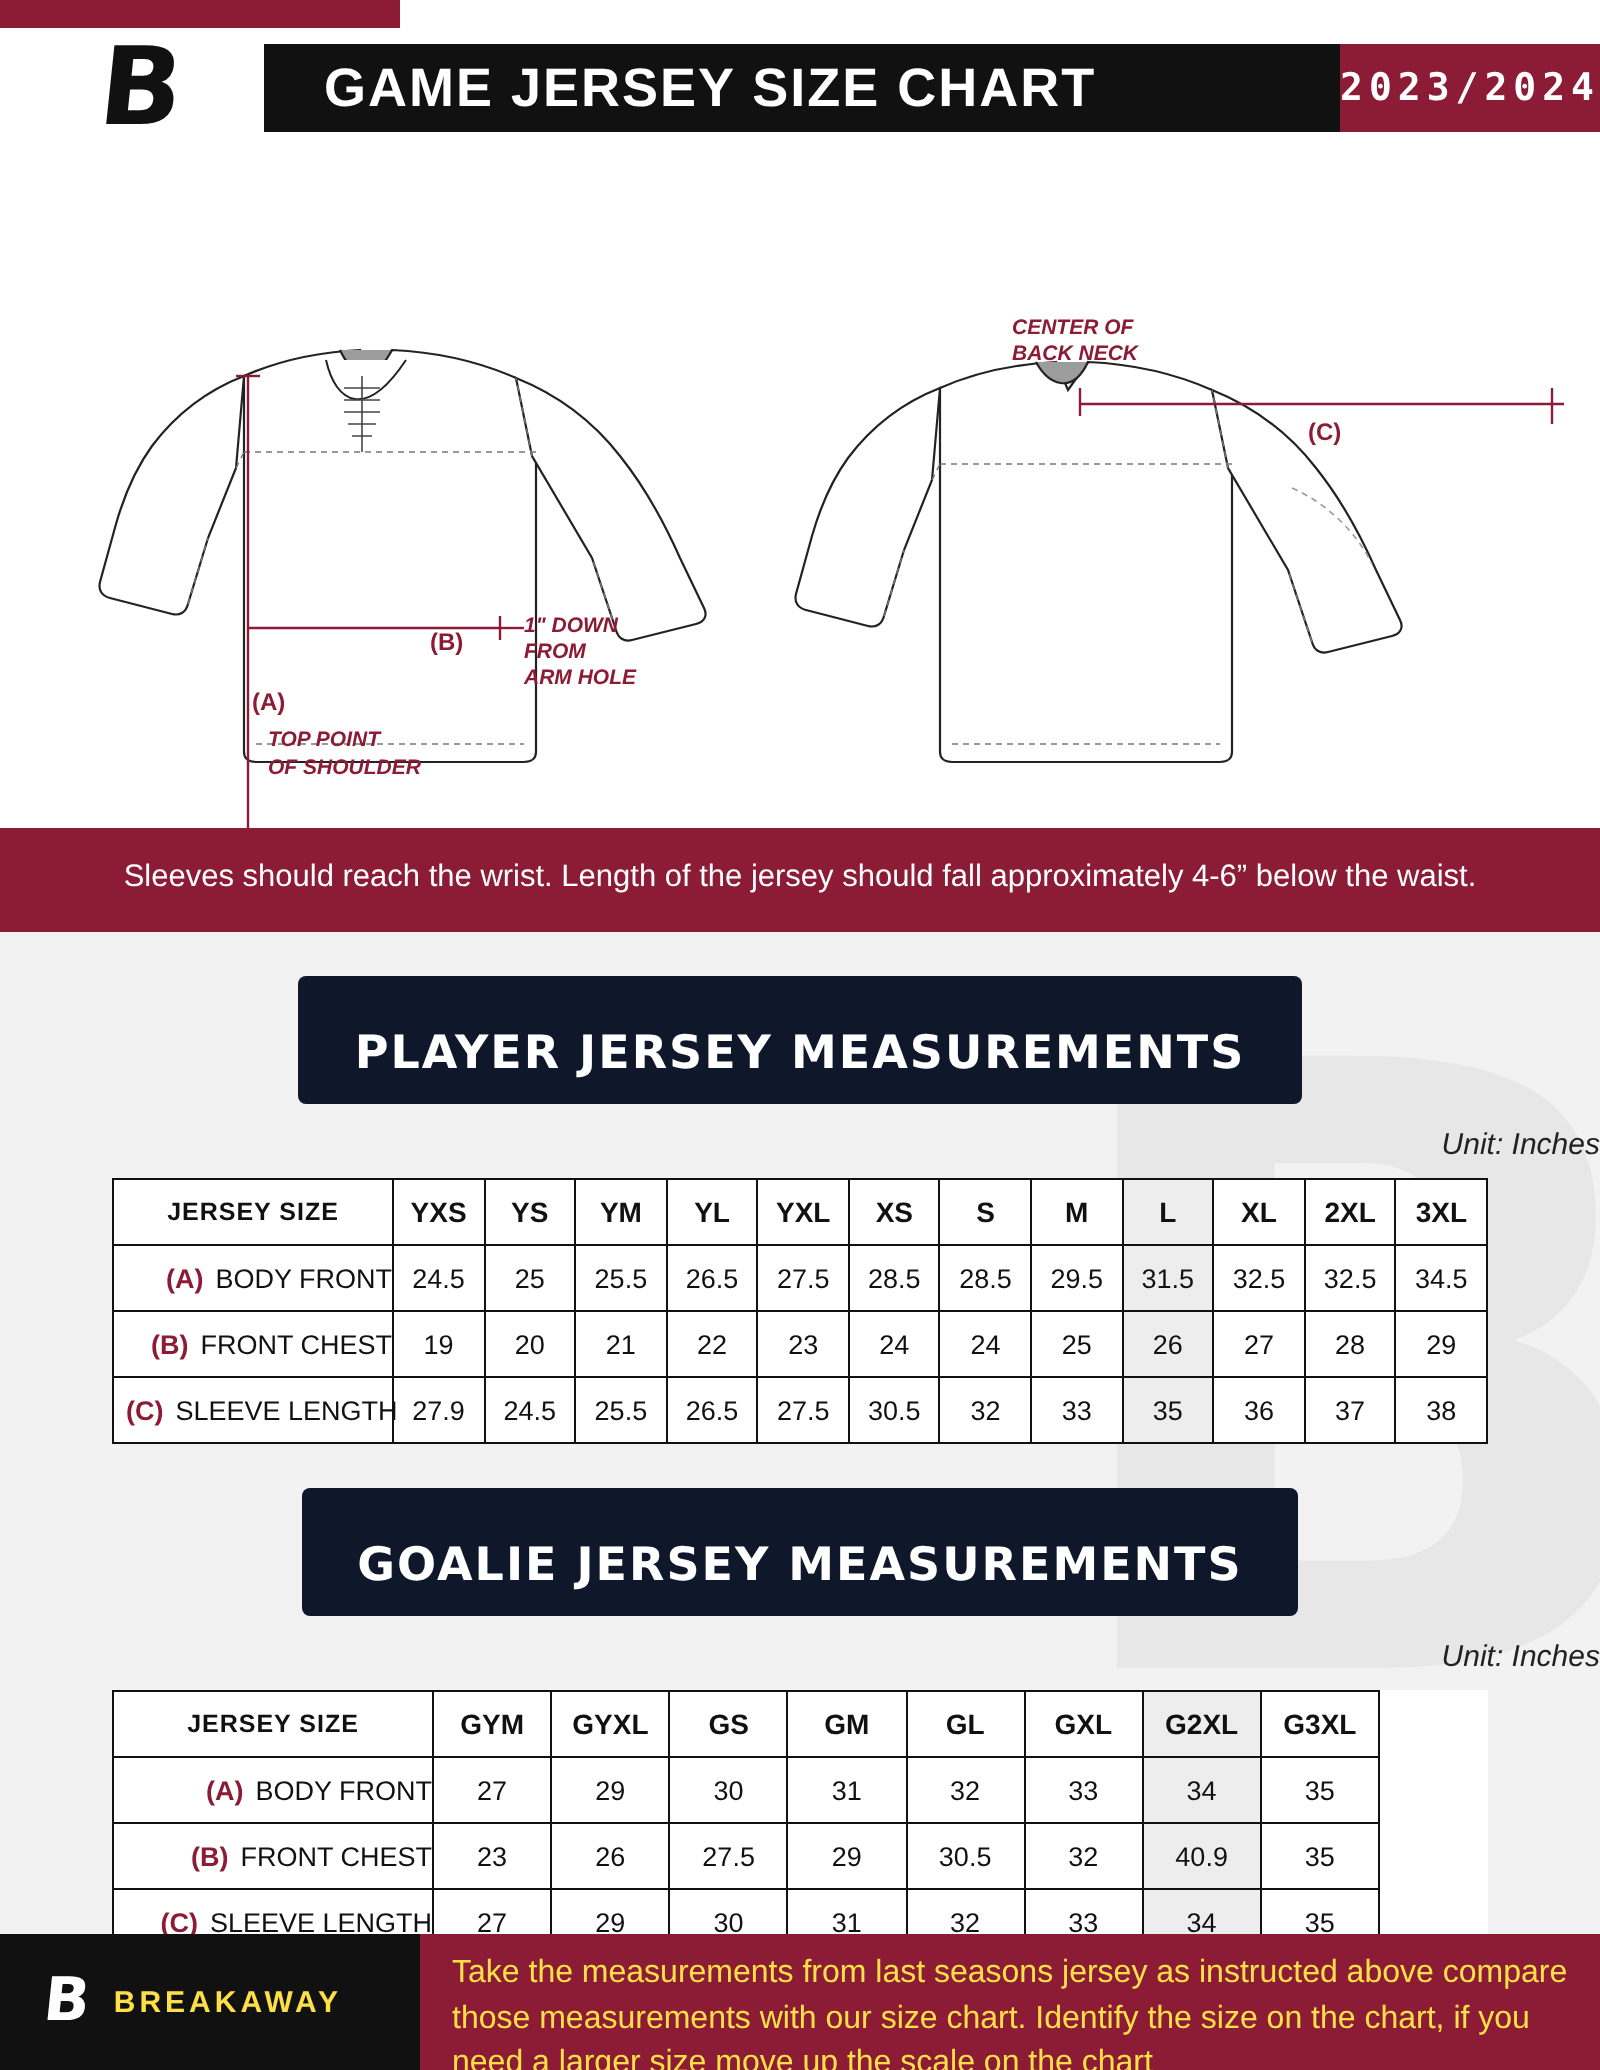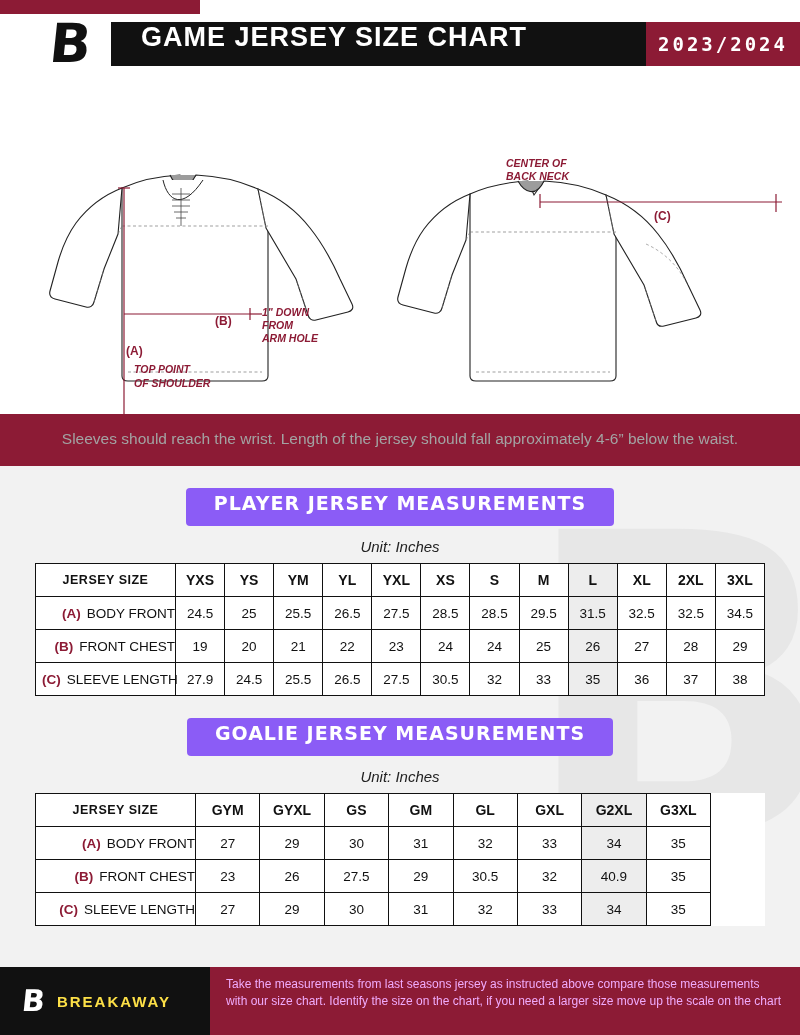--- a/index.html
+++ b/index.html
@@ -49,99 +49,99 @@
   .logo-b {
     font-family: "DejaVu Sans", sans-serif;
     font-weight: bold;
     font-size: 54px;
     color: #111;
     letter-spacing: -2px;
     transform: skewX(-6deg);
     line-height: 1;
   }
   .title-bar {
-    position: absolute; left: 111px; top: 22px;
+    position: absolute; left: 132px; top: 22px;
     right: 0; height: 44px;
     background: #111;
-    display: flex; align-items: flex-start;
+    display: flex; align-items: center;
   }
   .title-bar .main-title {
     color: #fff;
     font-weight: bold;
     font-size: 27px;
     letter-spacing: 1px;
     margin-left: 30px;
     flex: 1;
     font-family: "Liberation Sans", sans-serif;
   }
   .season-box {
     background: #8c1b35;
     color: #fff;
     height: 44px;
     display: flex; align-items: center; justify-content: center;
-    padding: 0 12px;
+    padding: 0 0;
     font-weight: bold;
     font-size: 19px;
     letter-spacing: 3px;
     font-family: "DejaVu Sans Mono", monospace;
   }
 
   
   .diagram {
     position: relative;
     height: 338px;
     background: #ffffff;
     z-index: 2;
   }
   .diagram svg { display: block; }
 
   
   .note-banner {
     position: relative;
     background: #8c1b35;
-    color: #a3a3a3;
+    color: #ffffff;
     text-align: center;
     padding: 14px 60px 16px;
     font-size: 15.5px;
     line-height: 1.45;
     z-index: 2;
   }
 
   
   .section-title-wrap {
     position: relative;
     display: flex; justify-content: center;
     margin-top: 22px;
     z-index: 2;
   }
   .section-title {
-    background: #8b5cf6;
+    background: #0f172a;
     color: #fff;
-    font-size: 19px;
+    font-size: 23px;
     font-weight: bold;
     letter-spacing: 1px;
-    padding: 4px 28px 12px;
+    padding: 26px 28px 12px;
     border-radius: 4px;
     font-family: "DejaVu Sans", sans-serif;
   }
   .unit-line {
-    text-align: center;
+    text-align: right;
     font-style: italic;
     font-size: 15px;
     color: #222;
     margin: 12px 0 8px;
     position: relative;
     z-index: 2;
   }
 
   
   .table-wrap {
     position: relative;
     z-index: 2;
-    padding: 0 35px;
+    padding: 0 56px;
   }
   table {
     width: 100%;
     border-collapse: collapse;
     background: #ffffff;
     table-layout: fixed;
   }
   table td, table th {
     border: 1px solid #111;
     text-align: center;
@@ -192,22 +192,22 @@
   }
   .footer-brand {
     color: #fde047;
     font-size: 15px;
     letter-spacing: 2px;
     font-weight: bold;
   }
   .footer-right {
     flex: 1;
     background: #8c1b35;
-    color: #f0abfc;
-    font-size: 12px;
+    color: #fde047;
+    font-size: 16px;
     line-height: 1.42;
     padding: 9px 16px 0 16px;
   }
 
   
   .anno { font-family: "Liberation Sans", sans-serif; font-size: 10.5px; font-style: italic; fill: #8c1b35; font-weight: bold; }
   .anno-tag { font-family: "Liberation Sans", sans-serif; font-size: 12px; fill: #8c1b35; font-weight: bold; }
 </style>
 </head>
 <body>

